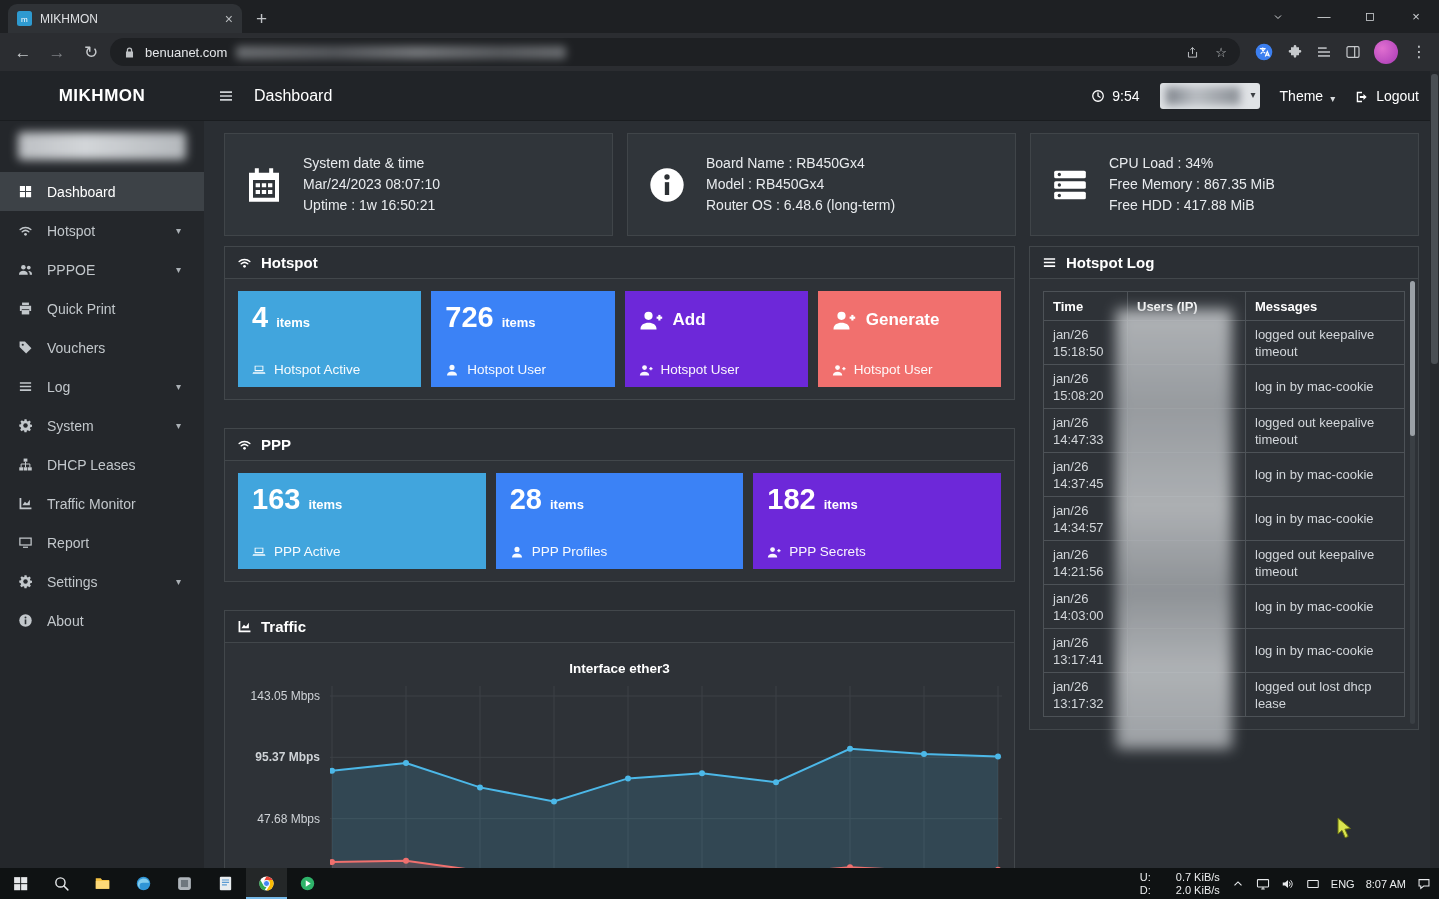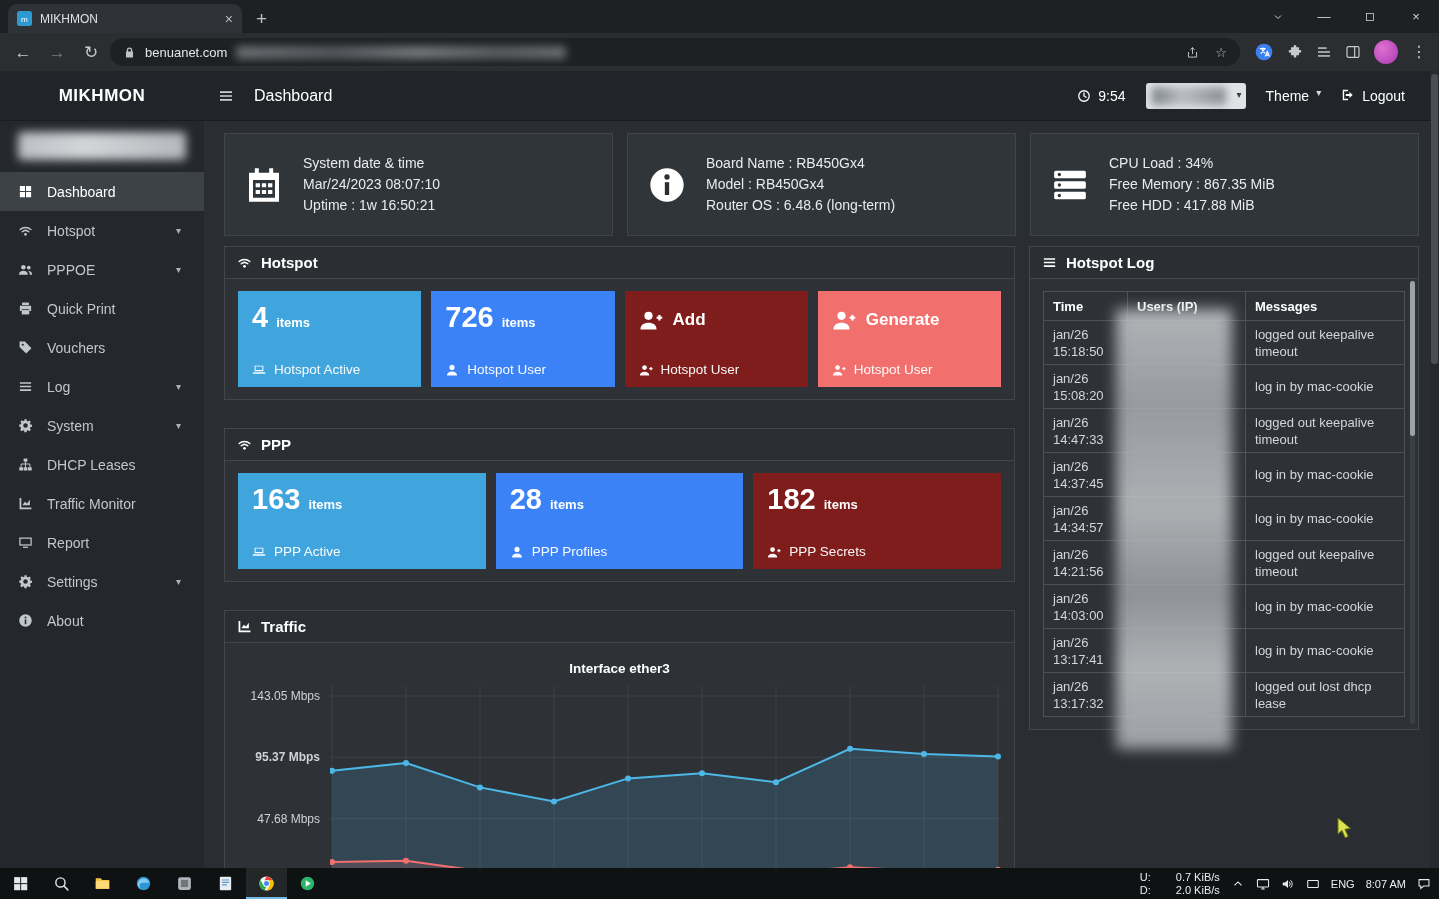--- a/index.html
+++ b/index.html
@@ -28,27 +28,27 @@
 .url-blur{height:13px;width:330px;border-radius:3px;background:linear-gradient(90deg,#8d9094,#6e7176 30%,#9a9da1 55%,#74777b 80%,#8b8e92);filter:blur(4px);opacity:.7}
 .omni-right{margin-left:auto;display:flex;gap:16px;color:#c6c9cc;font-size:15px}
 .toolbar-right{display:flex;align-items:center;gap:13px;margin:0 4px 0 10px;color:#c6c9cc;font-size:16px}
 .avatar{width:24px;height:24px;border-radius:50%;background:radial-gradient(circle at 35% 35%,#e06fd0,#a83ab6)}
 
 
 .app-nav{position:absolute;top:71px;left:0;right:0;height:50px;background:#212428;display:flex;align-items:center;color:#fff;border-bottom:1px solid #1a1d20}
 .brand{width:204px;text-align:center;font-weight:bold;font-size:17px;letter-spacing:.5px}
 .hamburger{color:#cdd0d3;font-size:16px;padding:0 14px}
 .page-title{font-size:16px;margin-left:6px}
-.nav-right{margin-left:auto;display:flex;align-items:center;gap:20px;padding-right:34px;font-size:14px}
+.nav-right{margin-left:auto;display:flex;align-items:center;gap:20px;padding-right:20px;font-size:14px}
 .clock-group{display:flex;gap:7px;align-items:center}
 .clock-group .icon{font-size:14px}
 .select-blur{width:100px;height:26px;background:#e0e3e6;border-radius:3px;position:relative;overflow:hidden}
 .select-blur .smudge{position:absolute;inset:4px 20px 4px 6px;background:linear-gradient(90deg,#7d828a,#b9bdc2 40%,#8a8f96);filter:blur(4px)}
 .select-blur .caret{position:absolute;right:4px;top:7px;color:#3c3f43;font-size:10px;filter:none}
-.theme,.logout{display:flex;align-items:flex-start;gap:7px;cursor:pointer}
+.theme,.logout{display:flex;align-items:flex-end;gap:7px;cursor:pointer}
 .theme .caret{font-size:10px;color:#d8dbde}
 .logout .icon{font-size:14px}
 
 
 .sidebar{position:absolute;top:121px;left:0;width:204px;bottom:31px;background:#24272b}
 .session-blur{margin:11px 18px 12px;height:28px;border-radius:4px;background:linear-gradient(90deg,#cdd0d4,#e6e9ec 40%,#c4c8cc);filter:blur(5px);opacity:.9}
 .side-item{display:flex;align-items:center;gap:12px;height:39px;padding:0 16px;color:#c2c7cb;font-size:14px;cursor:pointer}
 .side-item .icon{font-size:15px;width:19px;justify-content:center}
 .side-item.active{background:#3d4247;color:#fff}
 .side-item .caret{margin-left:auto;font-size:10px;color:#aab0b5}
@@ -60,21 +60,21 @@
 .card .icon{font-size:40px;color:#fff;width:78px;flex:0 0 78px;justify-content:center}
 .card-lines{color:#e8ebee;font-size:14px;line-height:21px}
 .columns{display:grid;grid-template-columns:791px 390px;gap:14px;margin-top:10px;align-items:start}
 .panel{border:1px solid #42474b;background:#2e3237;margin-bottom:28px;position:relative}
 .panel-header{height:32px;display:flex;align-items:center;gap:9px;padding:0 12px;color:#fff;font-weight:bold;font-size:15px;background:#2b2f34;border-bottom:1px solid #42474b}
 .panel-header .icon{font-size:15px}
 .panel-body{padding:12px 13px}
 
 .boxes{display:flex;gap:10px}
 .stat-box{flex:1;height:96px;color:#fff;padding:10px 14px;display:flex;flex-direction:column;justify-content:space-between;cursor:pointer}
-.c-blue{background:#41a5dd}.c-green{background:#3b82f6}.c-yellow{background:#7f1d1d}.c-red{background:#f1706e}
+.c-blue{background:#41a5dd}.c-green{background:#3b82f6}.c-yellow{background:#6d28d9}.c-red{background:#f1706e}
 .stat-top{display:flex;align-items:baseline;gap:8px}
 .stat-value{font-size:29px;font-weight:bold}
 .stat-unit{font-size:13px;font-weight:bold}
 .action-top{display:flex;align-items:center;gap:10px;margin-top:7px;font-weight:bold;font-size:17px}
 .action-top .icon{font-size:24px}
 .stat-bottom{display:flex;align-items:flex-end;gap:8px;font-size:13.5px;color:rgba(255,255,255,.96)}
 .stat-bottom .icon{font-size:14px}
 
 
 .chart-title{text-align:center;color:#fff;font-weight:bold;font-size:13.5px;margin:6px 0 10px}

